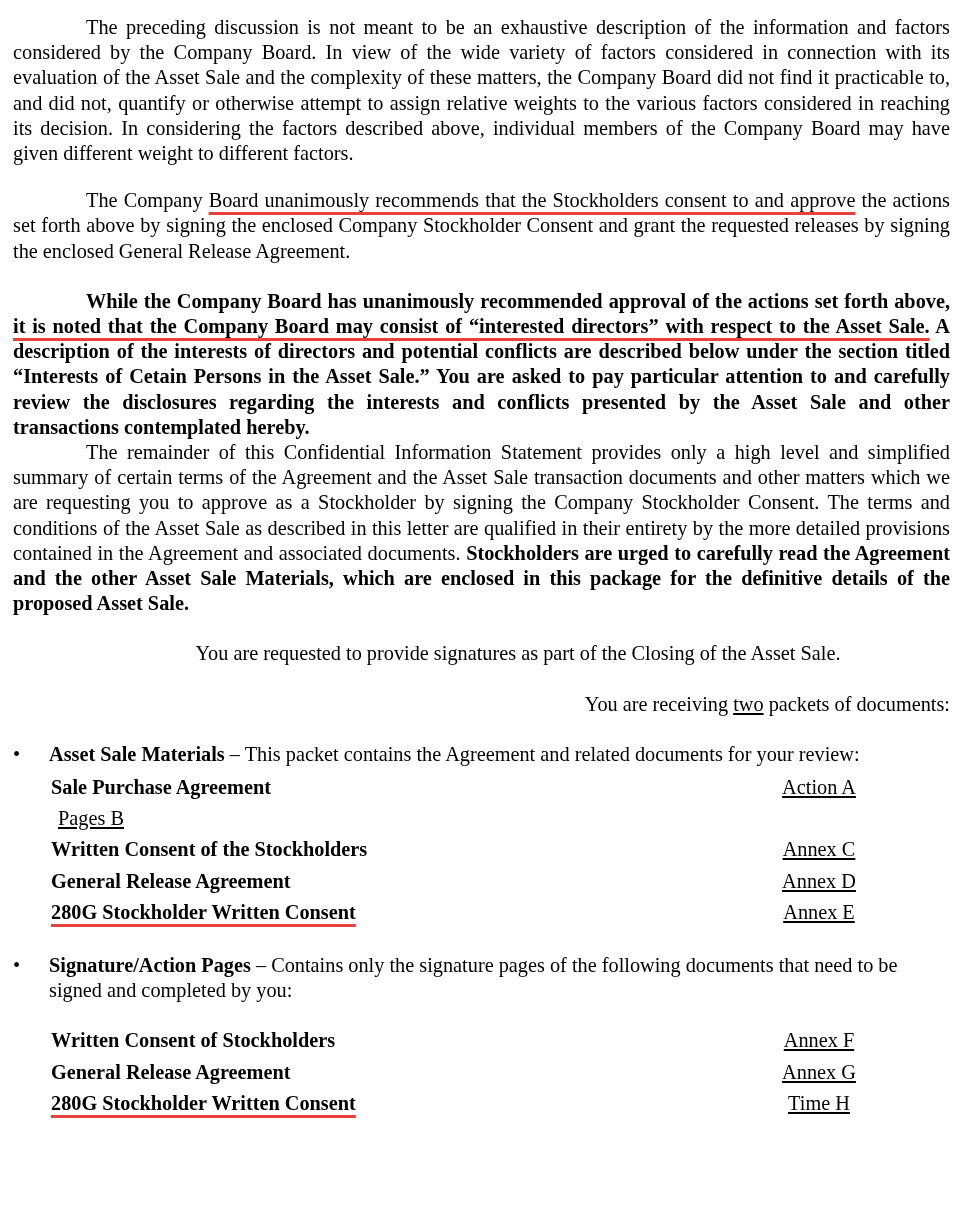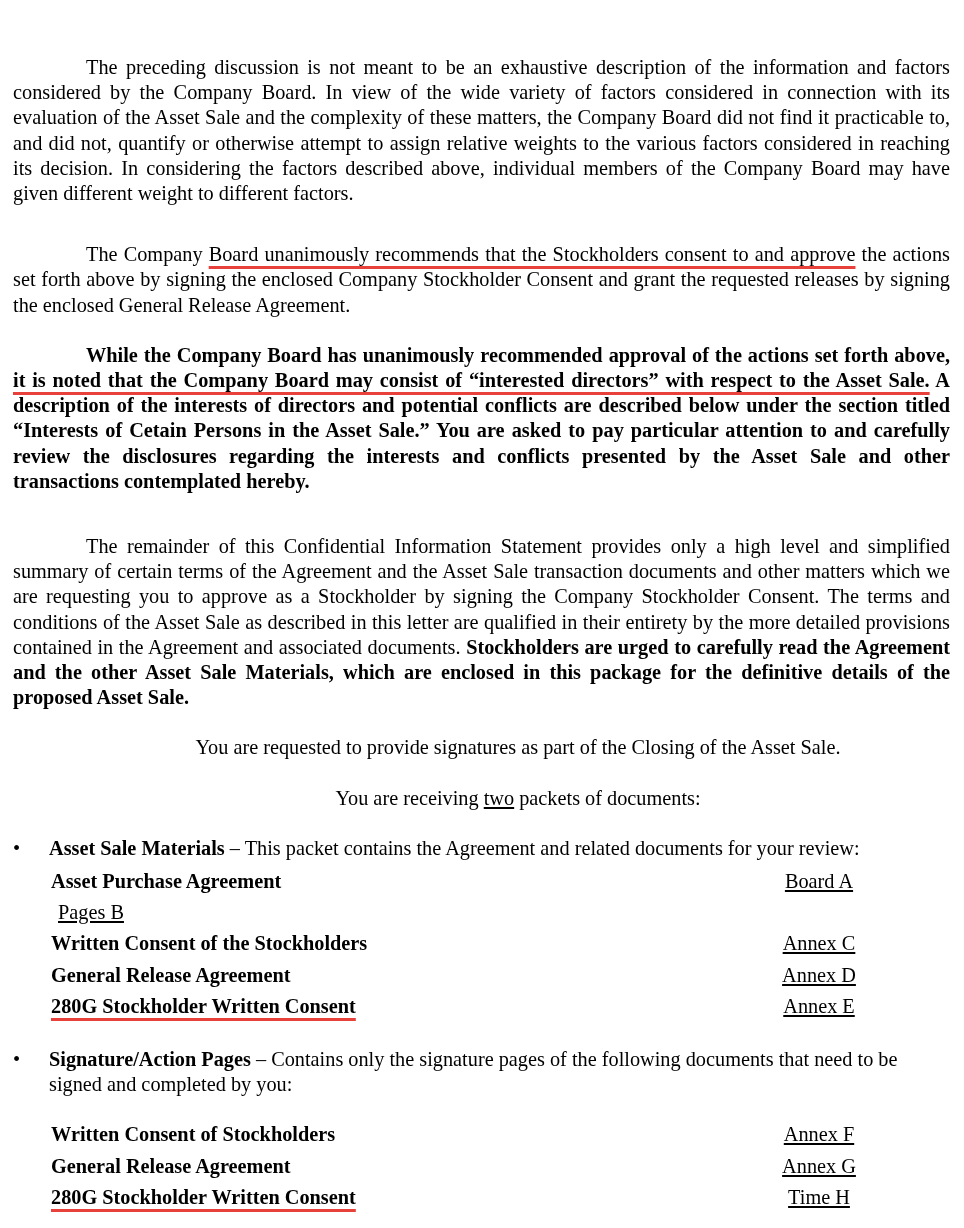--- a/index.html
+++ b/index.html
@@ -3,28 +3,28 @@
   <meta charset="utf-8">
   <style>
     html, body { margin: 0; padding: 0; background: #ffffff; }
     body {
       width: 964px; height: 1228px; overflow: hidden; position: relative;
       font-family: "Liberation Serif", serif; color: #000; font-size: 20.3px;
       line-height: 25.2px;
     }
     .page { position: absolute; left: 13px; top: 15px; width: 937px; }
     p { margin: 0; text-align: justify; }
-    .indent { text-indent: 73px; margin-top: 40px; }
+    .indent { text-indent: 73px; }
     .p1 { }
-    .p2 { margin-top: 36px; }
+    .p2 { margin-top: 22px; }
     .p3 { margin-top: 25px; font-weight: bold; }
     .p4 { }
     .heading { margin-top: 25px; font-weight: bold; text-decoration: underline; }
     .plain { margin-top: 25px; text-indent: 73px; text-align: center; }
-    .plain2 { margin-top: 25px; text-indent: 73px; text-align: center; }
+    .plain2 { margin-top: 25px; text-indent: 73px; text-align: right; }
     .red-ul { text-decoration: underline; text-decoration-color: #e8403b; text-decoration-thickness: 3px; text-underline-offset: 5px; }
     .u { text-decoration: underline; }
     .bullet-item { position: relative; margin-top: 25px; padding-left: 36px; text-align: left; }
     .bullet-dot { position: absolute; left: 0; top: 0; }
     .annex-table { margin-top: 5px; margin-left: 38px; width: 808px; }
     .annex-row { display: flex; justify-content: space-between; height: 31.2px; line-height: 31px; }
     .annex-doc { font-weight: bold; }
     .annex-link { text-decoration: underline; width: 80px; text-align: center; }
     .annex-table2 { margin-top: 22px; }
     .b { font-weight: bold; }
@@ -46,22 +46,22 @@
   <p class="plain">You are requested to provide signatures as part of the Closing of the Asset Sale.</p>
 
   <p class="plain2"><span>You are receiving </span><span class="u">two</span><span> packets of documents:</span></p>
 
   <div class="bullet-item">
     <span class="bullet-dot">•</span>
     <span class="b">Asset Sale Materials</span><span> – This packet contains the Agreement and related documents for your review:</span>
   </div>
   <div class="annex-table">
     <div class="annex-row">
-      <span class="annex-doc">Asset Purchase Agreement</span>
-      <span class="annex-link">Board A</span>
+      <span class="annex-doc">Sale Purchase Agreement</span>
+      <span class="annex-link">Action A</span>
     </div>
     <div class="annex-row">
       <span class="annex-link">Pages B</span>
     </div>
     <div class="annex-row">
       <span class="annex-doc">Written Consent of the Stockholders</span>
       <span class="annex-link">Annex C</span>
     </div>
     <div class="annex-row">
       <span class="annex-doc">General Release Agreement</span>

